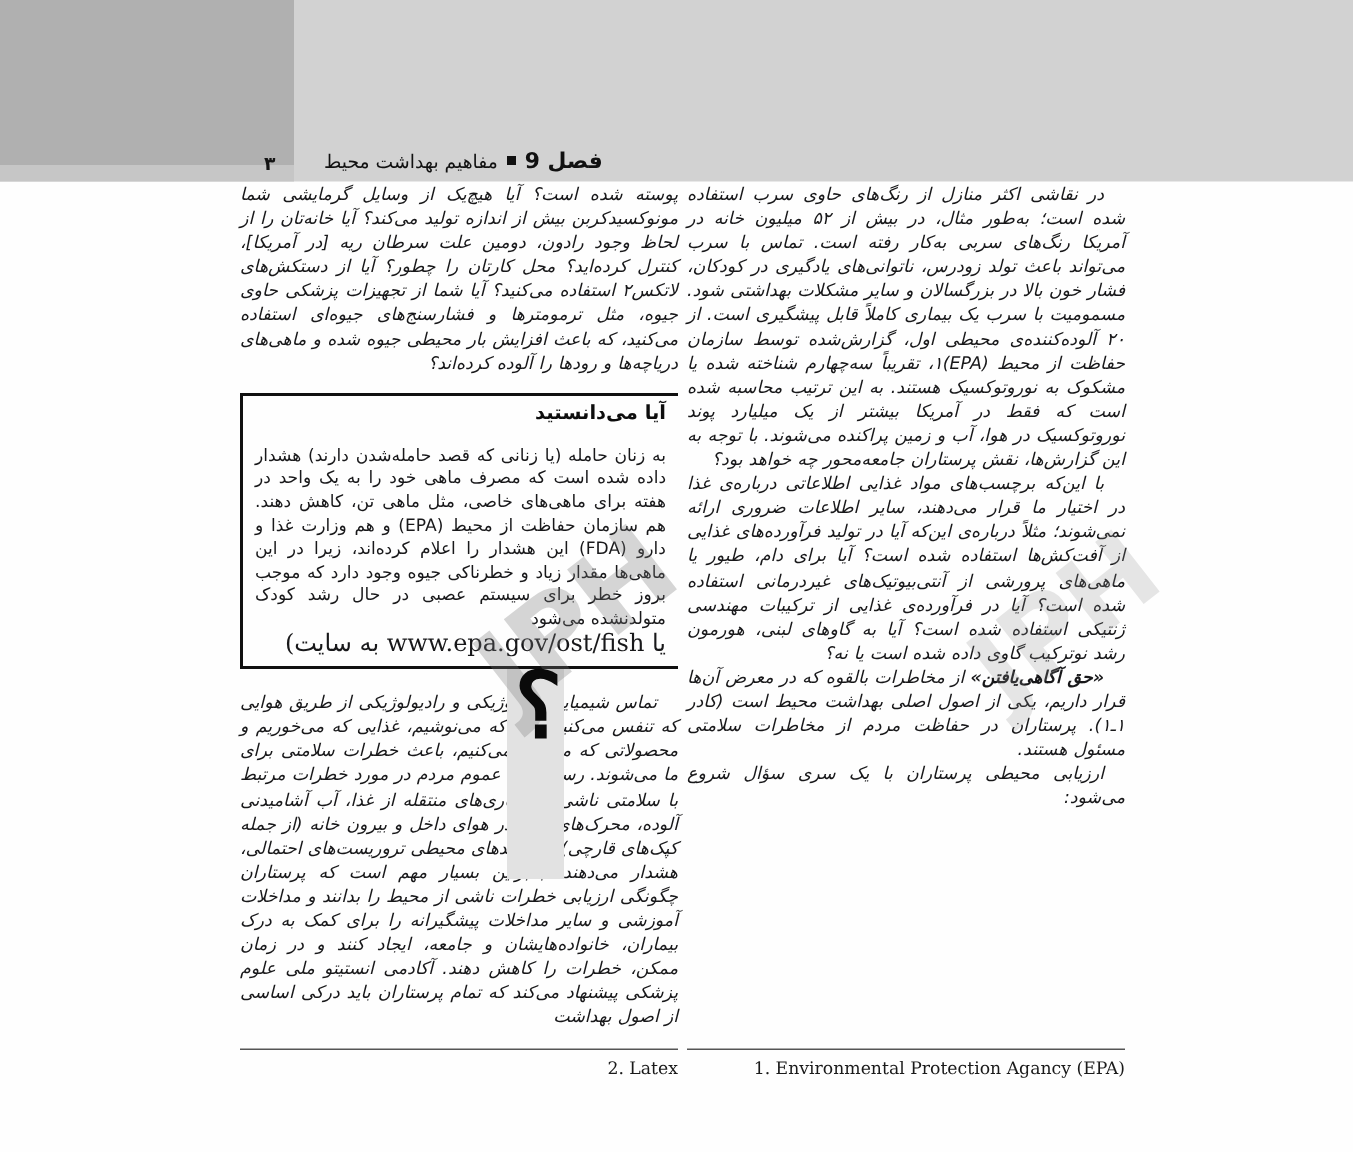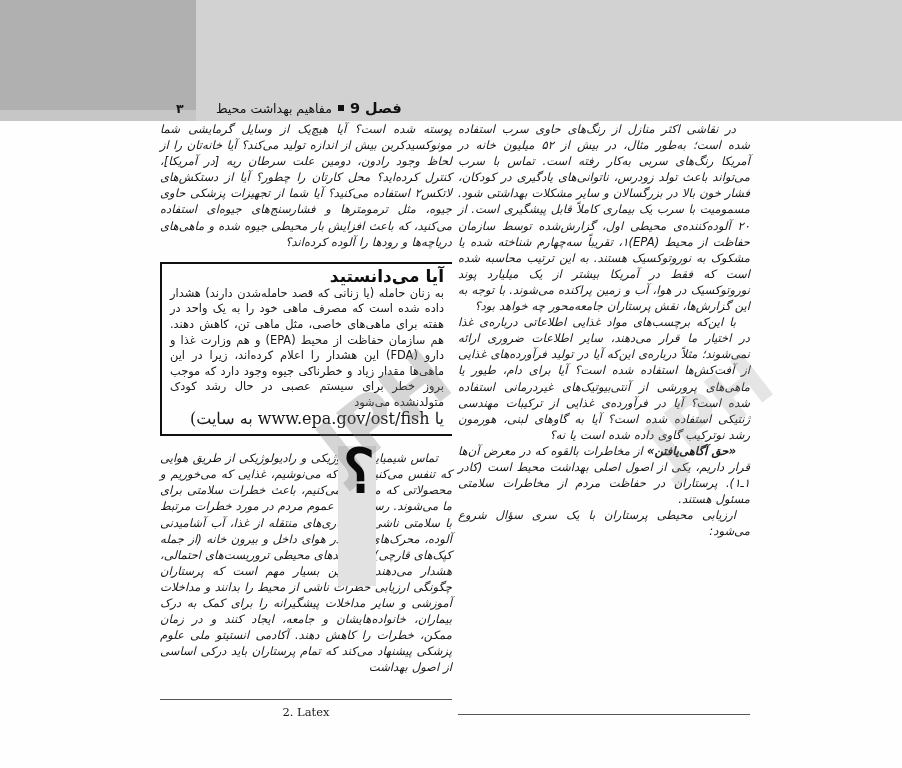--- a/index.html
+++ b/index.html
@@ -110,25 +110,25 @@
     position: relative;
     margin: 12px 0 14px 0;
     padding: 4px 8px 8px 8px;
     border-top: 2.5px solid #101010;
     border-bottom: 2.5px solid #101010;
     border-right: 0;
     border-left: 2.5px solid #101010;
     background: transparent;
   }
   #didyouknow-title {
-    font-size: 17px;
+    font-size: 13px;
     font-weight: bold;
     color: #0d0d0d;
     text-align: right;
-    margin-bottom: 2px;
+    margin-bottom: 12px;
     letter-spacing: 0.2px;
   }
   #didyouknow-body {
     font-size: 11.4px;
     line-height: 15.6px;
     text-align: justify;
     text-align-last: right;
   }
   #didyouknow-body .last-line { display: block; text-align: center; }
 
@@ -199,21 +199,21 @@
   #footnote-left  { right: 450px; bottom: 48px; }
 
   .footnote-rule {
     width: 100%;
     height: 0;
     border-top: 1.4px solid #555;
     margin-bottom: 5px;
   }
   .footnote-text {
     direction: ltr;
-    text-align: center;
+    text-align: right;
     font-family: "DejaVu Serif", "Liberation Serif", serif;
     font-size: 11.5px;
     color: #1a1a1a;
     line-height: 15px;
   }
 </style>
 </head>
 <body>
 
 <div id="scan-band-light"></div>
@@ -251,20 +251,21 @@
     </div>
 
     <p class="para indent">تماس شیمیایی، بیولوژیکی و رادیولوژیکی از طریق هوایی که تنفس می‌کنیم، آبی که می‌نوشیم، غذایی که می‌خوریم و محصولاتی که مصرف می‌کنیم، باعث خطرات سلامتی برای ما می‌شوند. رسانه‌ها به عموم مردم در مورد خطرات مرتبط با سلامتی ناشی از بیماری‌های منتقله از غذا، آب آشامیدنی آلوده، محرک‌های آسم در هوای داخل و بیرون خانه (از جمله کپک‌های قارچی)، و تهدیدهای محیطی تروریست‌های احتمالی، هشدار می‌دهند. بنابراین بسیار مهم است که پرستاران چگونگی ارزیابی خطرات ناشی از محیط را بدانند و مداخلات آموزشی و سایر مداخلات پیشگیرانه را برای کمک به درک بیماران، خانواده‌هایشان و جامعه، ایجاد کنند و در زمان ممکن، خطرات را کاهش دهند. آکادمی انستیتو ملی علوم پزشکی پیشنهاد می‌کند که تمام پرستاران باید درکی اساسی از اصول بهداشت</p>
   </div>
 
   <div id="qmark-strip"></div>
   <div id="qmark-glyph">؟</div>
 
   <div class="footnote-block" id="footnote-right">
     <div class="footnote-rule"></div>
+    <div class="footnote-text">1. Environmental Protection Agancy (EPA)</div>
   </div>
 
   <div class="footnote-block" id="footnote-left">
     <div class="footnote-rule"></div>
     <div class="footnote-text">2. Latex</div>
   </div>
 
 </div>
 
 </body></html>

